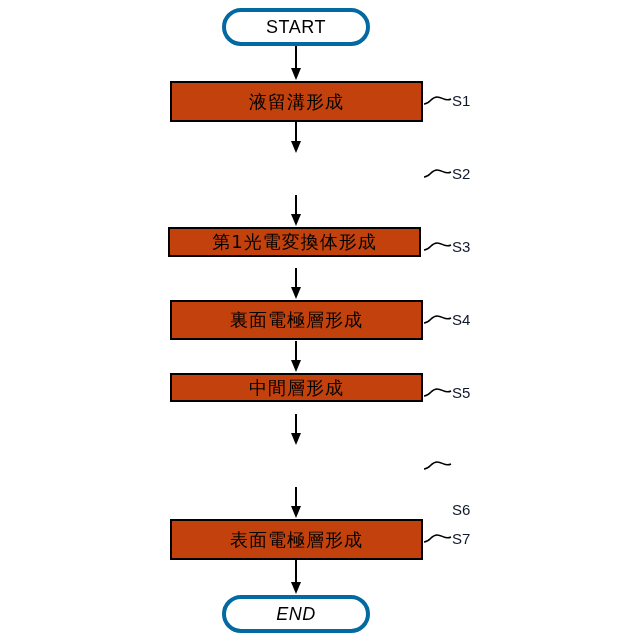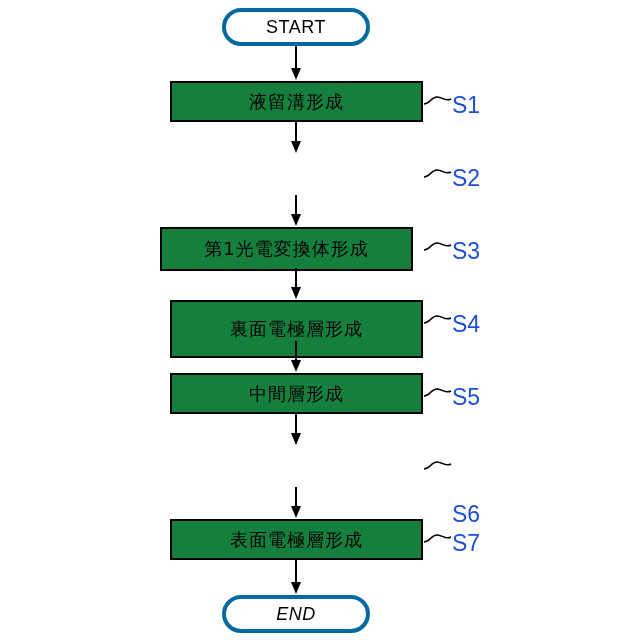--- a/index.html
+++ b/index.html
@@ -27,33 +27,33 @@
     align-items: center;
     justify-content: center;
     font-size: 18px;
     letter-spacing: 0.5px;
     color: #000000;
   }
   .process {
     position: absolute;
     box-sizing: border-box;
     border: 2px solid #000000;
-    background: #15803d;
+    background: #c2410c;
     display: flex;
     align-items: center;
     justify-content: center;
     font-size: 18px;
     color: #000000;
     font-family: "DejaVu Sans", "Liberation Sans", sans-serif;
     letter-spacing: 1px;
   }
   .steptag {
     position: absolute;
-    font-size: 23px;
-    color: #1d4ed8;
+    font-size: 15px;
+    color: #0f172a;
     font-family: "Liberation Sans", "DejaVu Sans", sans-serif;
     white-space: nowrap;
   }
   .connector-svg {
     position: absolute;
     overflow: visible;
   }
   .arrow-svg {
     position: absolute;
     overflow: visible;
@@ -89,47 +89,47 @@
   <svg class="connector-svg" style="left:423px; top:166px;" width="30" height="16">
     <path d="M1,11 C7,11 8,4 14,4 C20,4 22,9 28,6" fill="none" stroke="#000" stroke-width="1.6"></path>
   </svg>
   <div class="steptag" style="left:452px; top:165px;">S2</div>
 
   <svg class="arrow-svg" style="left:289px; top:195px;" width="14" height="32">
     <line x1="7" y1="0" x2="7" y2="22" stroke="#000" stroke-width="2"></line>
     <polygon points="7,31 2,19 12,19" fill="#000"></polygon>
   </svg>
 
-  <div class="process" style="left:160px; top:227px; width:253px; height:44px;">
+  <div class="process" style="left:168px; top:227px; width:253px; height:30px;">
     <span>第1光電変換体形成</span>
   </div>
   <svg class="connector-svg" style="left:423px; top:239px;" width="30" height="16">
     <path d="M1,11 C7,11 8,4 14,4 C20,4 22,9 28,6" fill="none" stroke="#000" stroke-width="1.6"></path>
   </svg>
   <div class="steptag" style="left:452px; top:238px;">S3</div>
 
   <svg class="arrow-svg" style="left:289px; top:268px;" width="14" height="32">
     <line x1="7" y1="0" x2="7" y2="22" stroke="#000" stroke-width="2"></line>
     <polygon points="7,31 2,19 12,19" fill="#000"></polygon>
   </svg>
 
-  <div class="process" style="left:170px; top:300px; width:253px; height:58px;">
+  <div class="process" style="left:170px; top:300px; width:253px; height:40px;">
     <span>裏面電極層形成</span>
   </div>
   <svg class="connector-svg" style="left:423px; top:312px;" width="30" height="16">
     <path d="M1,11 C7,11 8,4 14,4 C20,4 22,9 28,6" fill="none" stroke="#000" stroke-width="1.6"></path>
   </svg>
   <div class="steptag" style="left:452px; top:311px;">S4</div>
 
   <svg class="arrow-svg" style="left:289px; top:341px;" width="14" height="32">
     <line x1="7" y1="0" x2="7" y2="22" stroke="#000" stroke-width="2"></line>
     <polygon points="7,31 2,19 12,19" fill="#000"></polygon>
   </svg>
 
-  <div class="process" style="left:170px; top:373px; width:253px; height:41px;">
+  <div class="process" style="left:170px; top:373px; width:253px; height:29px;">
     <span>中間層形成</span>
   </div>
   <svg class="connector-svg" style="left:423px; top:385px;" width="30" height="16">
     <path d="M1,11 C7,11 8,4 14,4 C20,4 22,9 28,6" fill="none" stroke="#000" stroke-width="1.6"></path>
   </svg>
   <div class="steptag" style="left:452px; top:384px;">S5</div>
 
   <svg class="arrow-svg" style="left:289px; top:414px;" width="14" height="32">
     <line x1="7" y1="0" x2="7" y2="22" stroke="#000" stroke-width="2"></line>
     <polygon points="7,31 2,19 12,19" fill="#000"></polygon>

